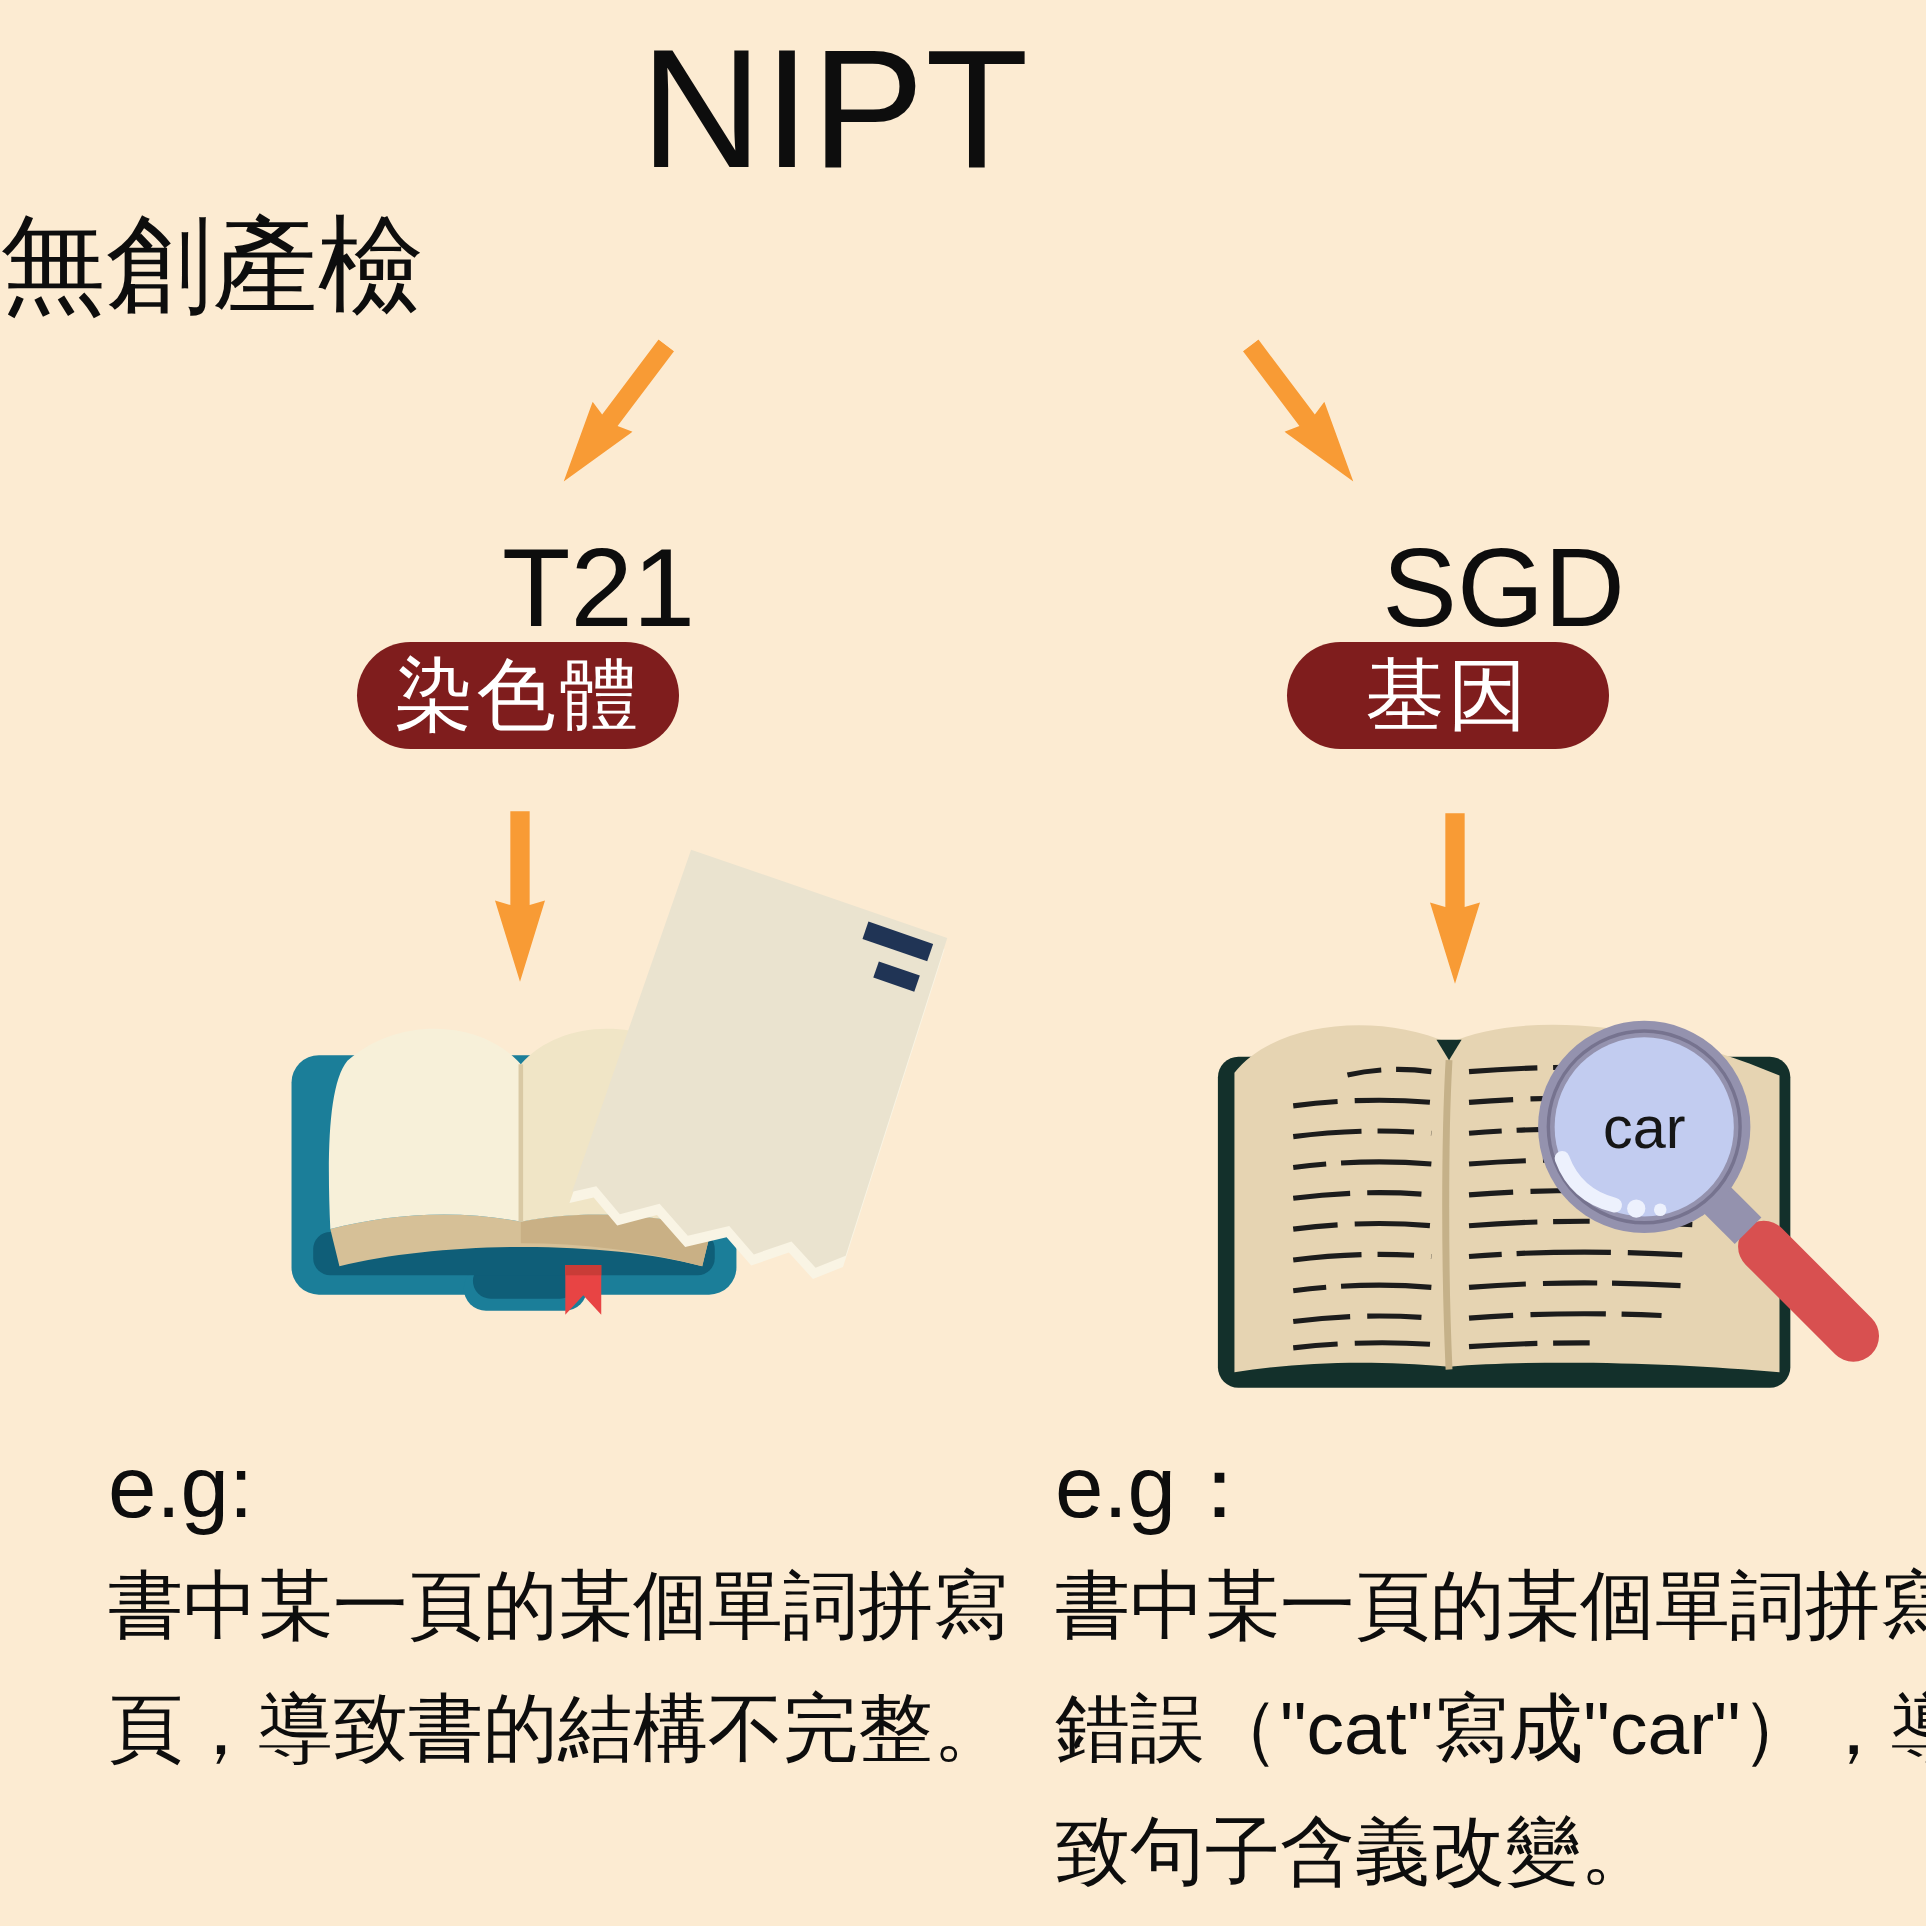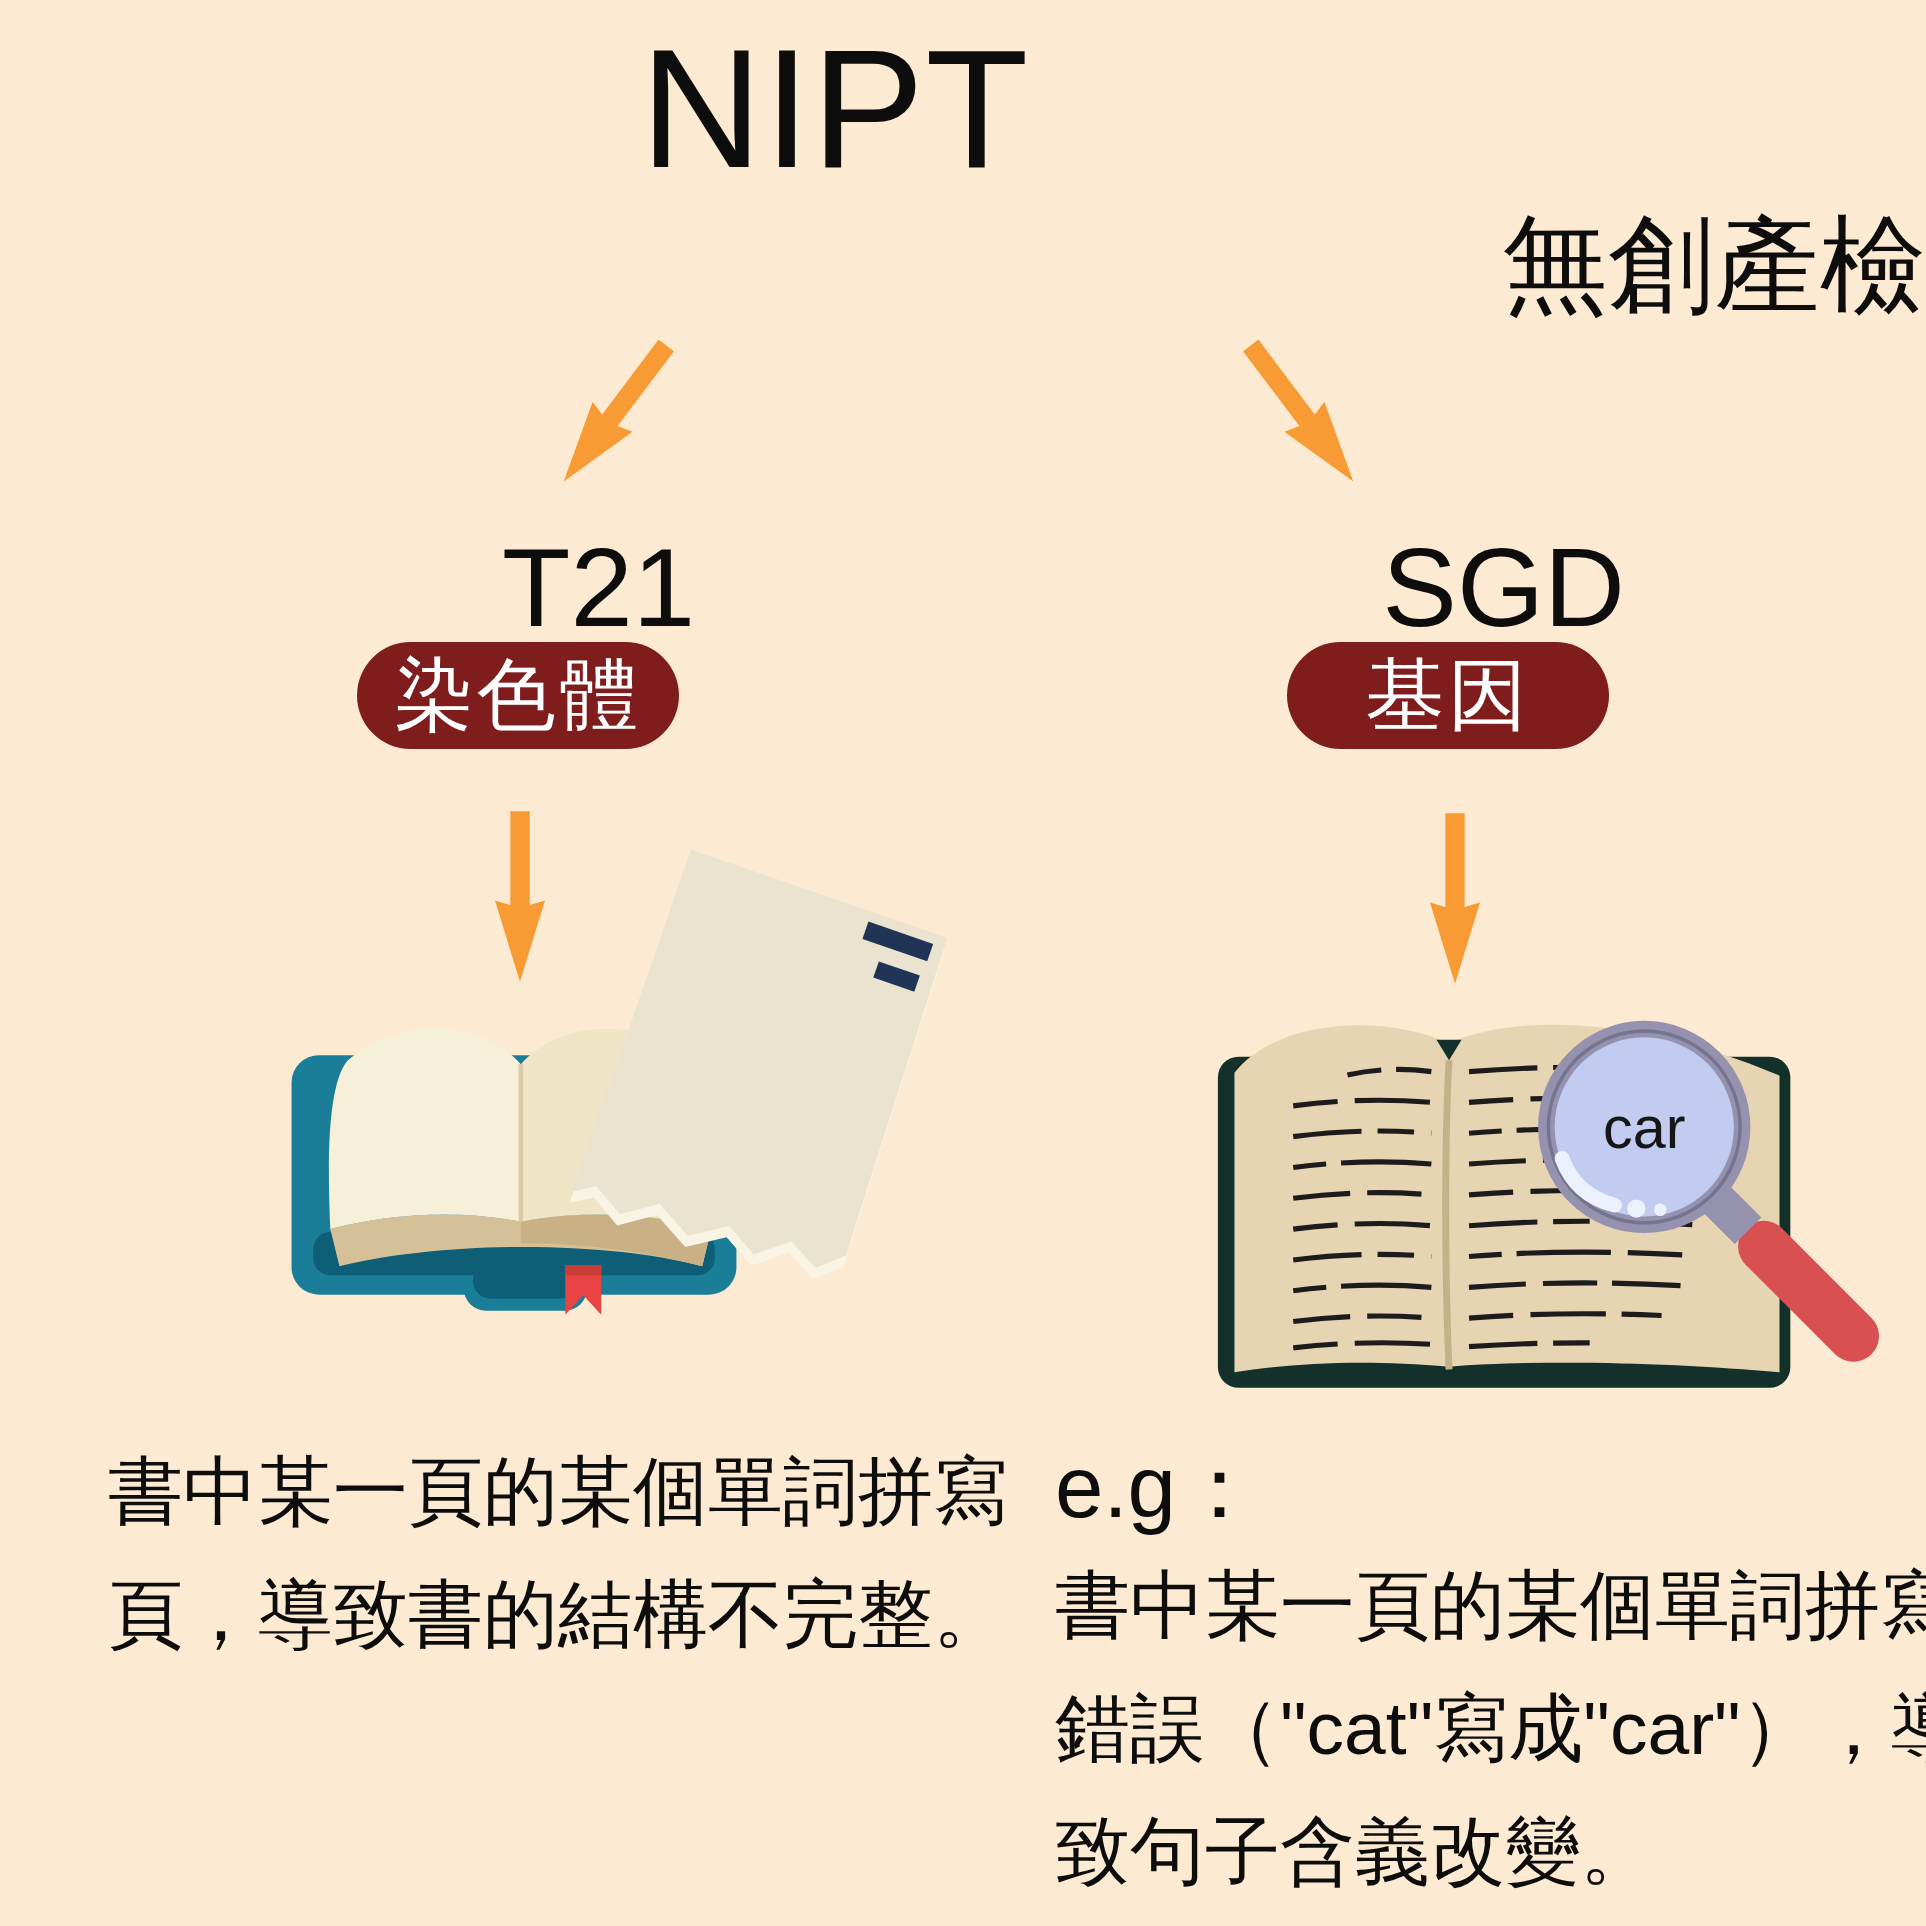--- a/index.html
+++ b/index.html
@@ -3,21 +3,21 @@
 <meta charset="utf-8">
 <style>
   html,body{margin:0;padding:0}
   body{
     width:1926px;height:1926px;position:relative;overflow:hidden;
     background:#FCEBD2;color:#0D0D0D;
     font-family:"Liberation Sans","DejaVu Sans",sans-serif;
   }
   .abs{position:absolute}
   .title{top:24px;left:0;width:1670px;text-align:center;font-size:169px;line-height:1;letter-spacing:1.1px}
-  .subtitle{top:209px;left:0;width:1926px;text-align:right;font-size:106px;line-height:1.05}
+  .subtitle{top:209px;left:0;width:1926px;text-align:left;font-size:106px;line-height:1.05}
   .branch-label{width:354px;text-align:right;font-size:112px;line-height:1}
   #label-t21{left:341px;top:532px}
   #label-sgd{left:1271px;top:532px}
   .pill{
     height:107px;border-radius:55px;background:#7f1d1d;color:#FFFFFF;
     display:flex;align-items:center;justify-content:center;font-size:79px;letter-spacing:3.4px;
   }
   #pill-left{left:357px;top:642px;width:322px}
   #pill-right{left:1287px;top:642px;width:322px}
   .arrow-wrap{width:50px;height:171px}
@@ -151,20 +151,21 @@
     <circle cx="820" cy="275" r="168" fill="none" stroke="#76738F" stroke-width="6"></circle>
     <circle cx="820" cy="275" r="157" fill="#C2CCF0"></circle>
     <path d="M676,330 Q700,395 768,412" stroke="#EDF1FD" stroke-width="26" fill="none" stroke-linecap="round"></path>
     <circle cx="806" cy="418" r="16" fill="#EDF1FD"></circle>
     <circle cx="848" cy="420" r="11" fill="#EDF1FD"></circle>
     <text x="820" y="312" text-anchor="middle" font-size="104" fill="#161616">car</text>
   </g>
 </svg>
 
 <div class="abs example" id="ex-left">
+  <div class="eg">e.g:</div>
   <div class="exline">書中某一頁的某個單詞拼寫</div>
   <div class="exline">頁，導致書的結構不完整。</div>
 </div>
 <div class="abs example" id="ex-right">
   <div class="eg">e.g：</div>
   <div class="exline">書中某一頁的某個單詞拼寫</div>
   <div class="exline">錯誤（"cat"寫成"car"），導</div>
   <div class="exline">致句子含義改變。</div>
 </div>
 

